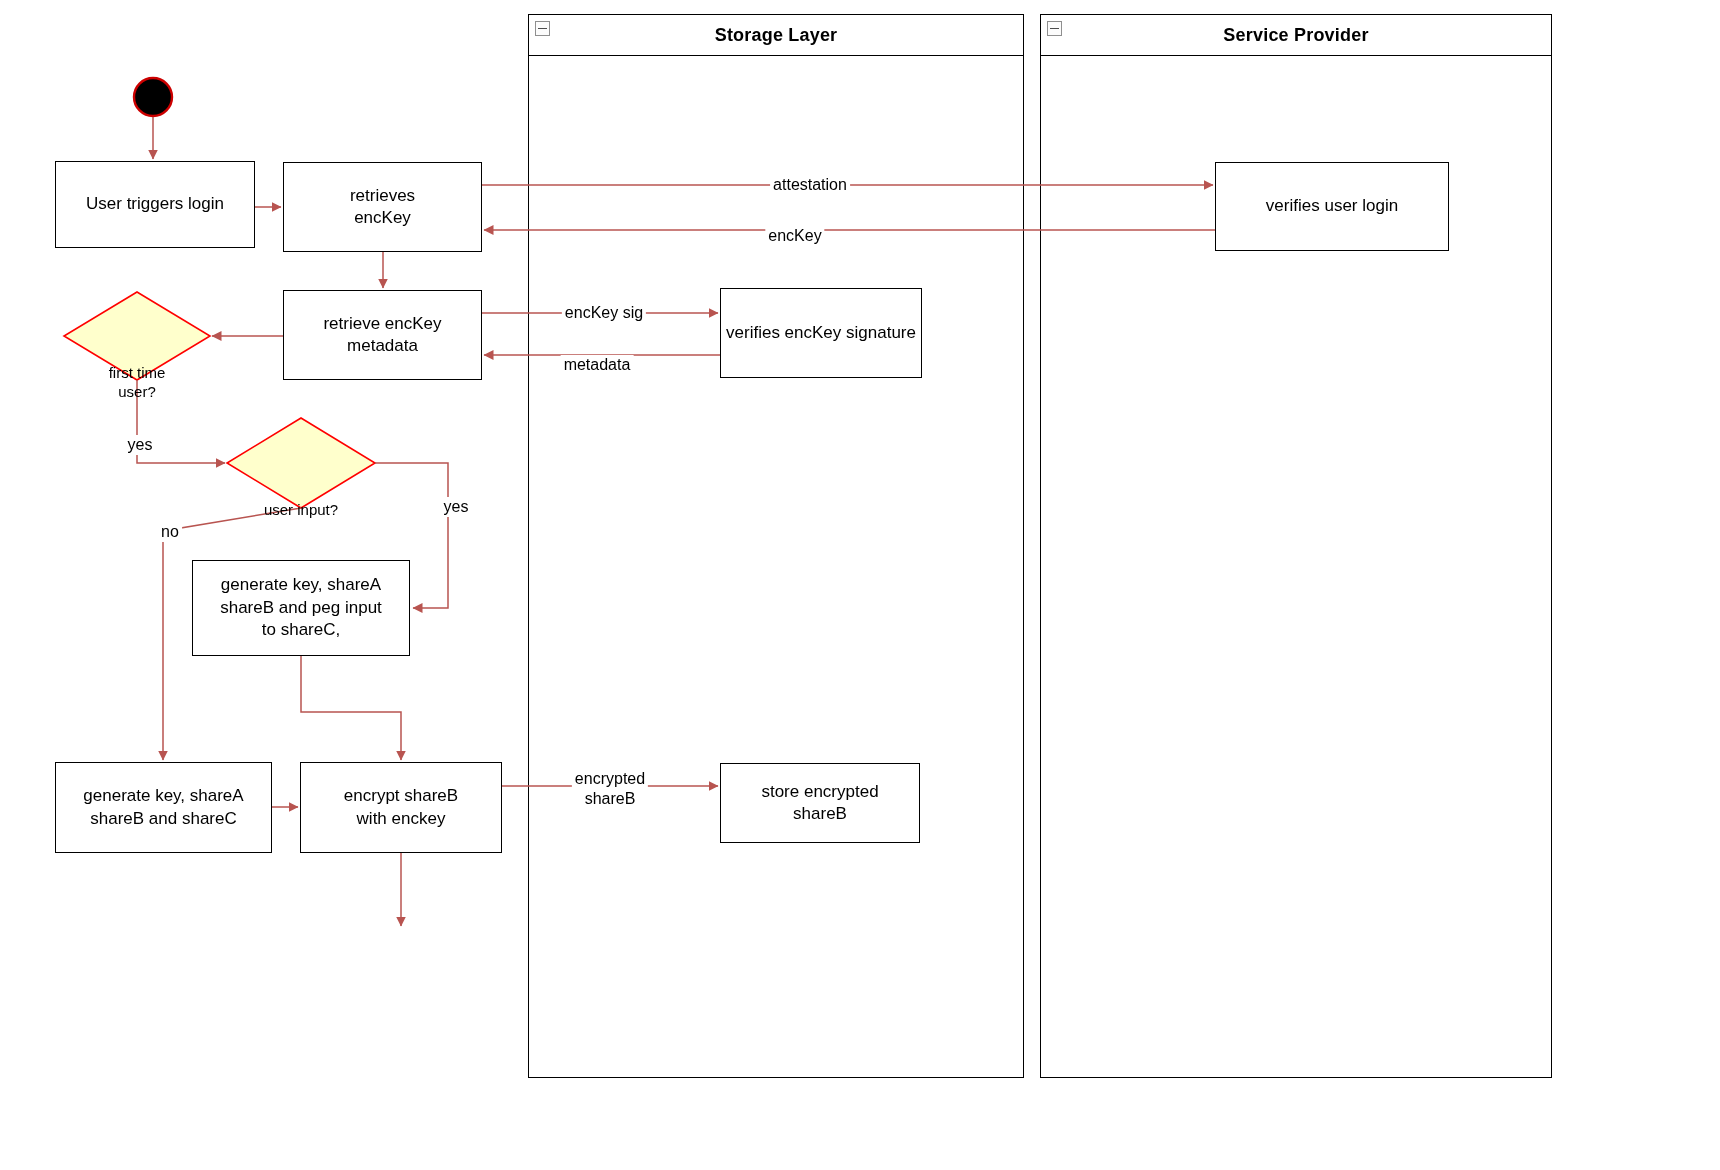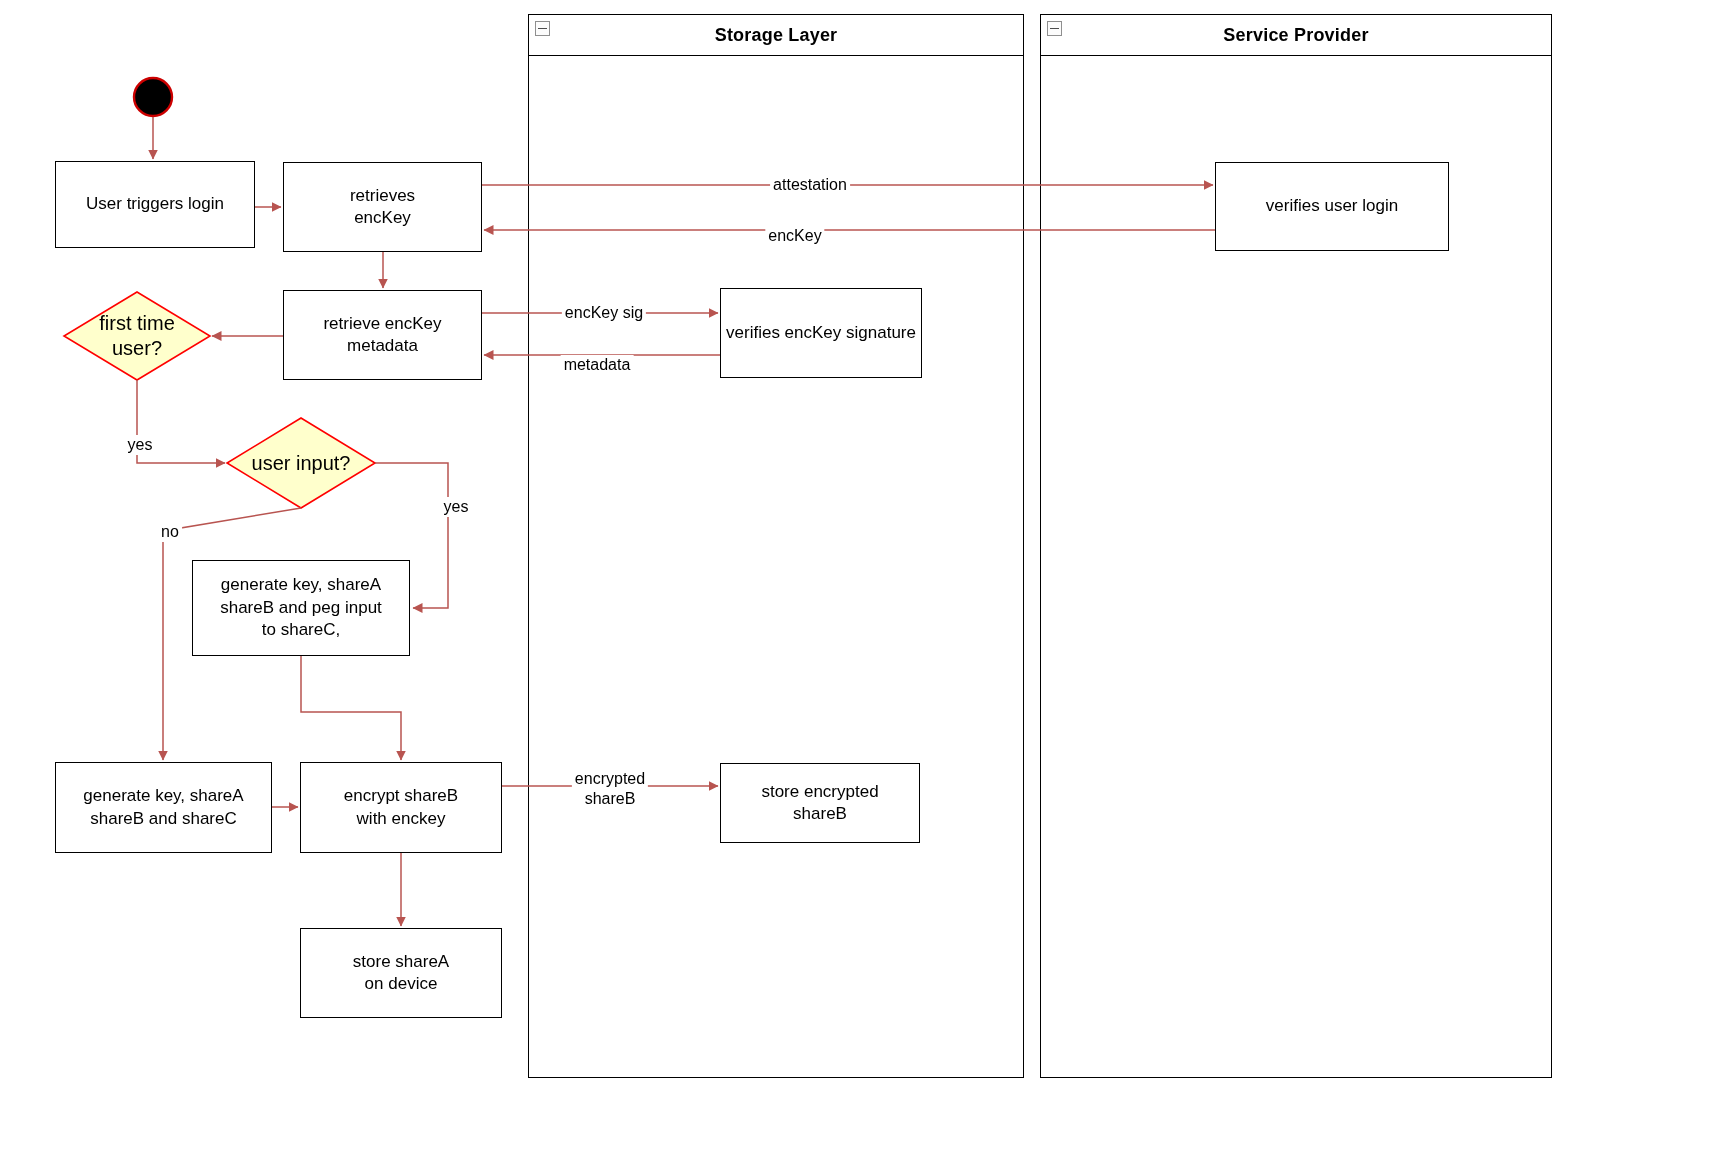--- a/index.html
+++ b/index.html
@@ -21,21 +21,21 @@
           display:flex; align-items:center; justify-content:center; text-align:center;
           font-size:17px; line-height:1.32; white-space:pre-line; z-index:1; }
 
   svg.edges-layer { position:absolute; left:0; top:0; width:1720px; height:1170px; z-index:2; pointer-events:none; }
   .edge { fill:none; stroke:var(--arrow,#b85450); stroke-width:1.5; marker-end:url(#ah); }
   #ah path { fill:var(--arrow,#b85450); }
   .diamond { fill:var(--diamond-fill,#ffffcc); stroke:var(--diamond-border,#ff0000); stroke-width:1.6; }
   .initial { fill:var(--initial-fill,#000); stroke:var(--initial-stroke,#cc0000); stroke-width:2.4; }
 
   .diamond-label { position:absolute; display:flex; align-items:center; justify-content:center;
-                   text-align:center; font-size:20px; line-height:1.25; white-space:pre-line; z-index:3; }
+                   text-align:center; font-size:15px; line-height:1.25; white-space:pre-line; z-index:3;margin-top:47px; }
 
   .edge-label { position:absolute; transform:translate(-50%,-50%); background:#fff; padding:0 3px;
                 font-size:16px; text-align:center; white-space:pre-line; line-height:1.25; z-index:3; }
 </style>
 </head>
 <body>
 
 <div class="canvas">
 
 
@@ -75,22 +75,20 @@
 
   <div class="node" style="left:55px; top:762px; width:217px; height:91px">generate key, shareA
 shareB and shareC</div>
 
   <div class="node" style="left:300px; top:762px; width:202px; height:91px">encrypt shareB
 with enckey</div>
 
   <div class="node" style="left:720px; top:763px; width:200px; height:80px">store encrypted
 shareB</div>
 
-  <div class="node" style="left:300px; top:928px; width:202px; height:90px">store shareA
-on device</div>
 
   <svg class="edges-layer" viewBox="0 0 1720 1170">
     <defs>
       <marker id="ah" markerWidth="11" markerHeight="11" refX="9.5" refY="5" orient="auto" markerUnits="userSpaceOnUse">
         <path d="M0,0 L10,5 L0,10 Z"></path>
       </marker>
     </defs>
 
     <circle class="initial" cx="153" cy="97" r="19"></circle>
 

